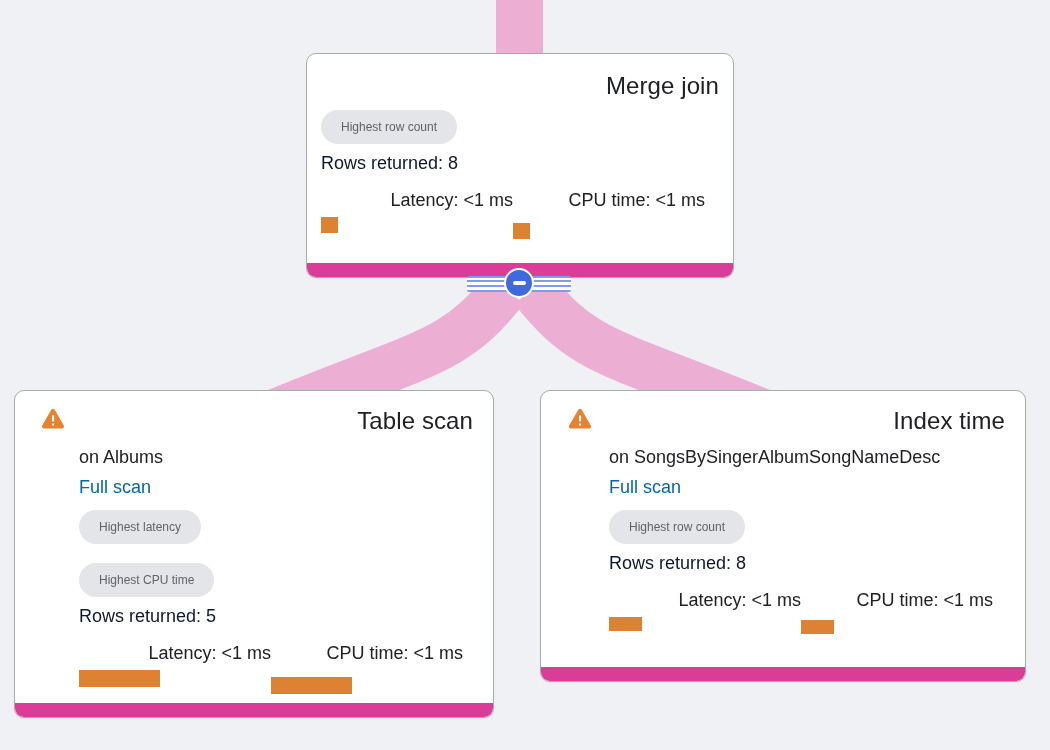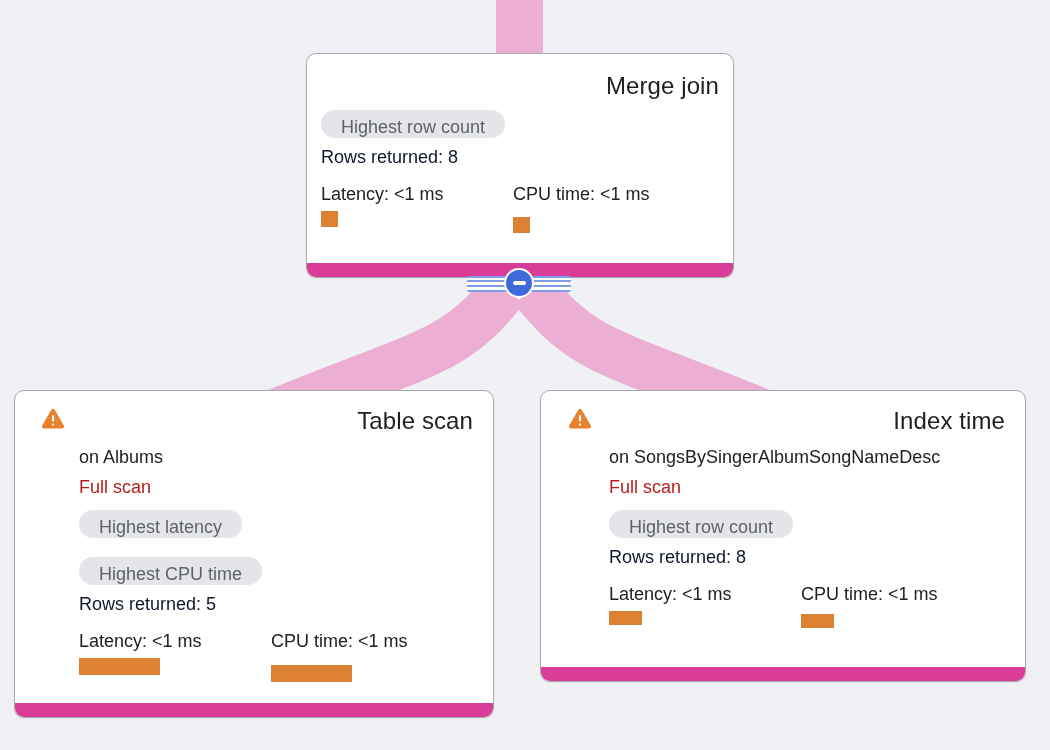--- a/index.html
+++ b/index.html
@@ -40,39 +40,39 @@
   }
   .warn{
     position:absolute;top:17px;width:24px;height:22px;
   }
   .card-table .warn{left:26px;}
   .card-index .warn{left:27px;}
   .subtitle{
     margin-top:13px;font-size:18px;line-height:22px;color:#202124;
   }
   .scan-type{
-    margin-top:8px;font-size:18px;line-height:22px;color:#b91c1c;
+    margin-top:8px;font-size:18px;line-height:22px;color:#0369a1;
   }
   .pill{
     display:inline-block;
     background:#e4e5e8;color:#5f6368;
-    font-size:18px;line-height:34px;height:28px;
+    font-size:12px;line-height:34px;height:34px;
     padding:0 20px;border-radius:17px;
     margin-top:12px;margin-right:100%;white-space:nowrap;
   }
   .pill + .pill{margin-top:19px;}
   .rows-returned{
     margin-top:8px;font-size:18px;line-height:22px;color:#0f172a;
   }
   .card-merge .rows-returned{margin-top:8px;}
   .metrics{
     display:flex;margin-top:16px;
   }
   .metric{width:192px;}
-  .metric-label{font-size:18px;line-height:21px;color:#202124;white-space:nowrap;}
+  .metric-label{font-size:18px;line-height:21px;color:#202124;white-space:nowrap;text-align:right;}
   .metric-bar{
     margin-top:6px;background:#dd8133;
   }
   .card-merge .metric-bar{width:17px;height:16px;}
   .card-table .metric-bar{width:81px;height:17px;}
   .card-index .metric-bar{width:33px;height:14px;}
   .card-merge .metric:nth-child(2) .metric-bar{margin-top:12px;}
   .card-table .metric:nth-child(2) .metric-bar{margin-top:13px;}
   .card-index .metric:nth-child(2) .metric-bar{margin-top:9px;}
 

